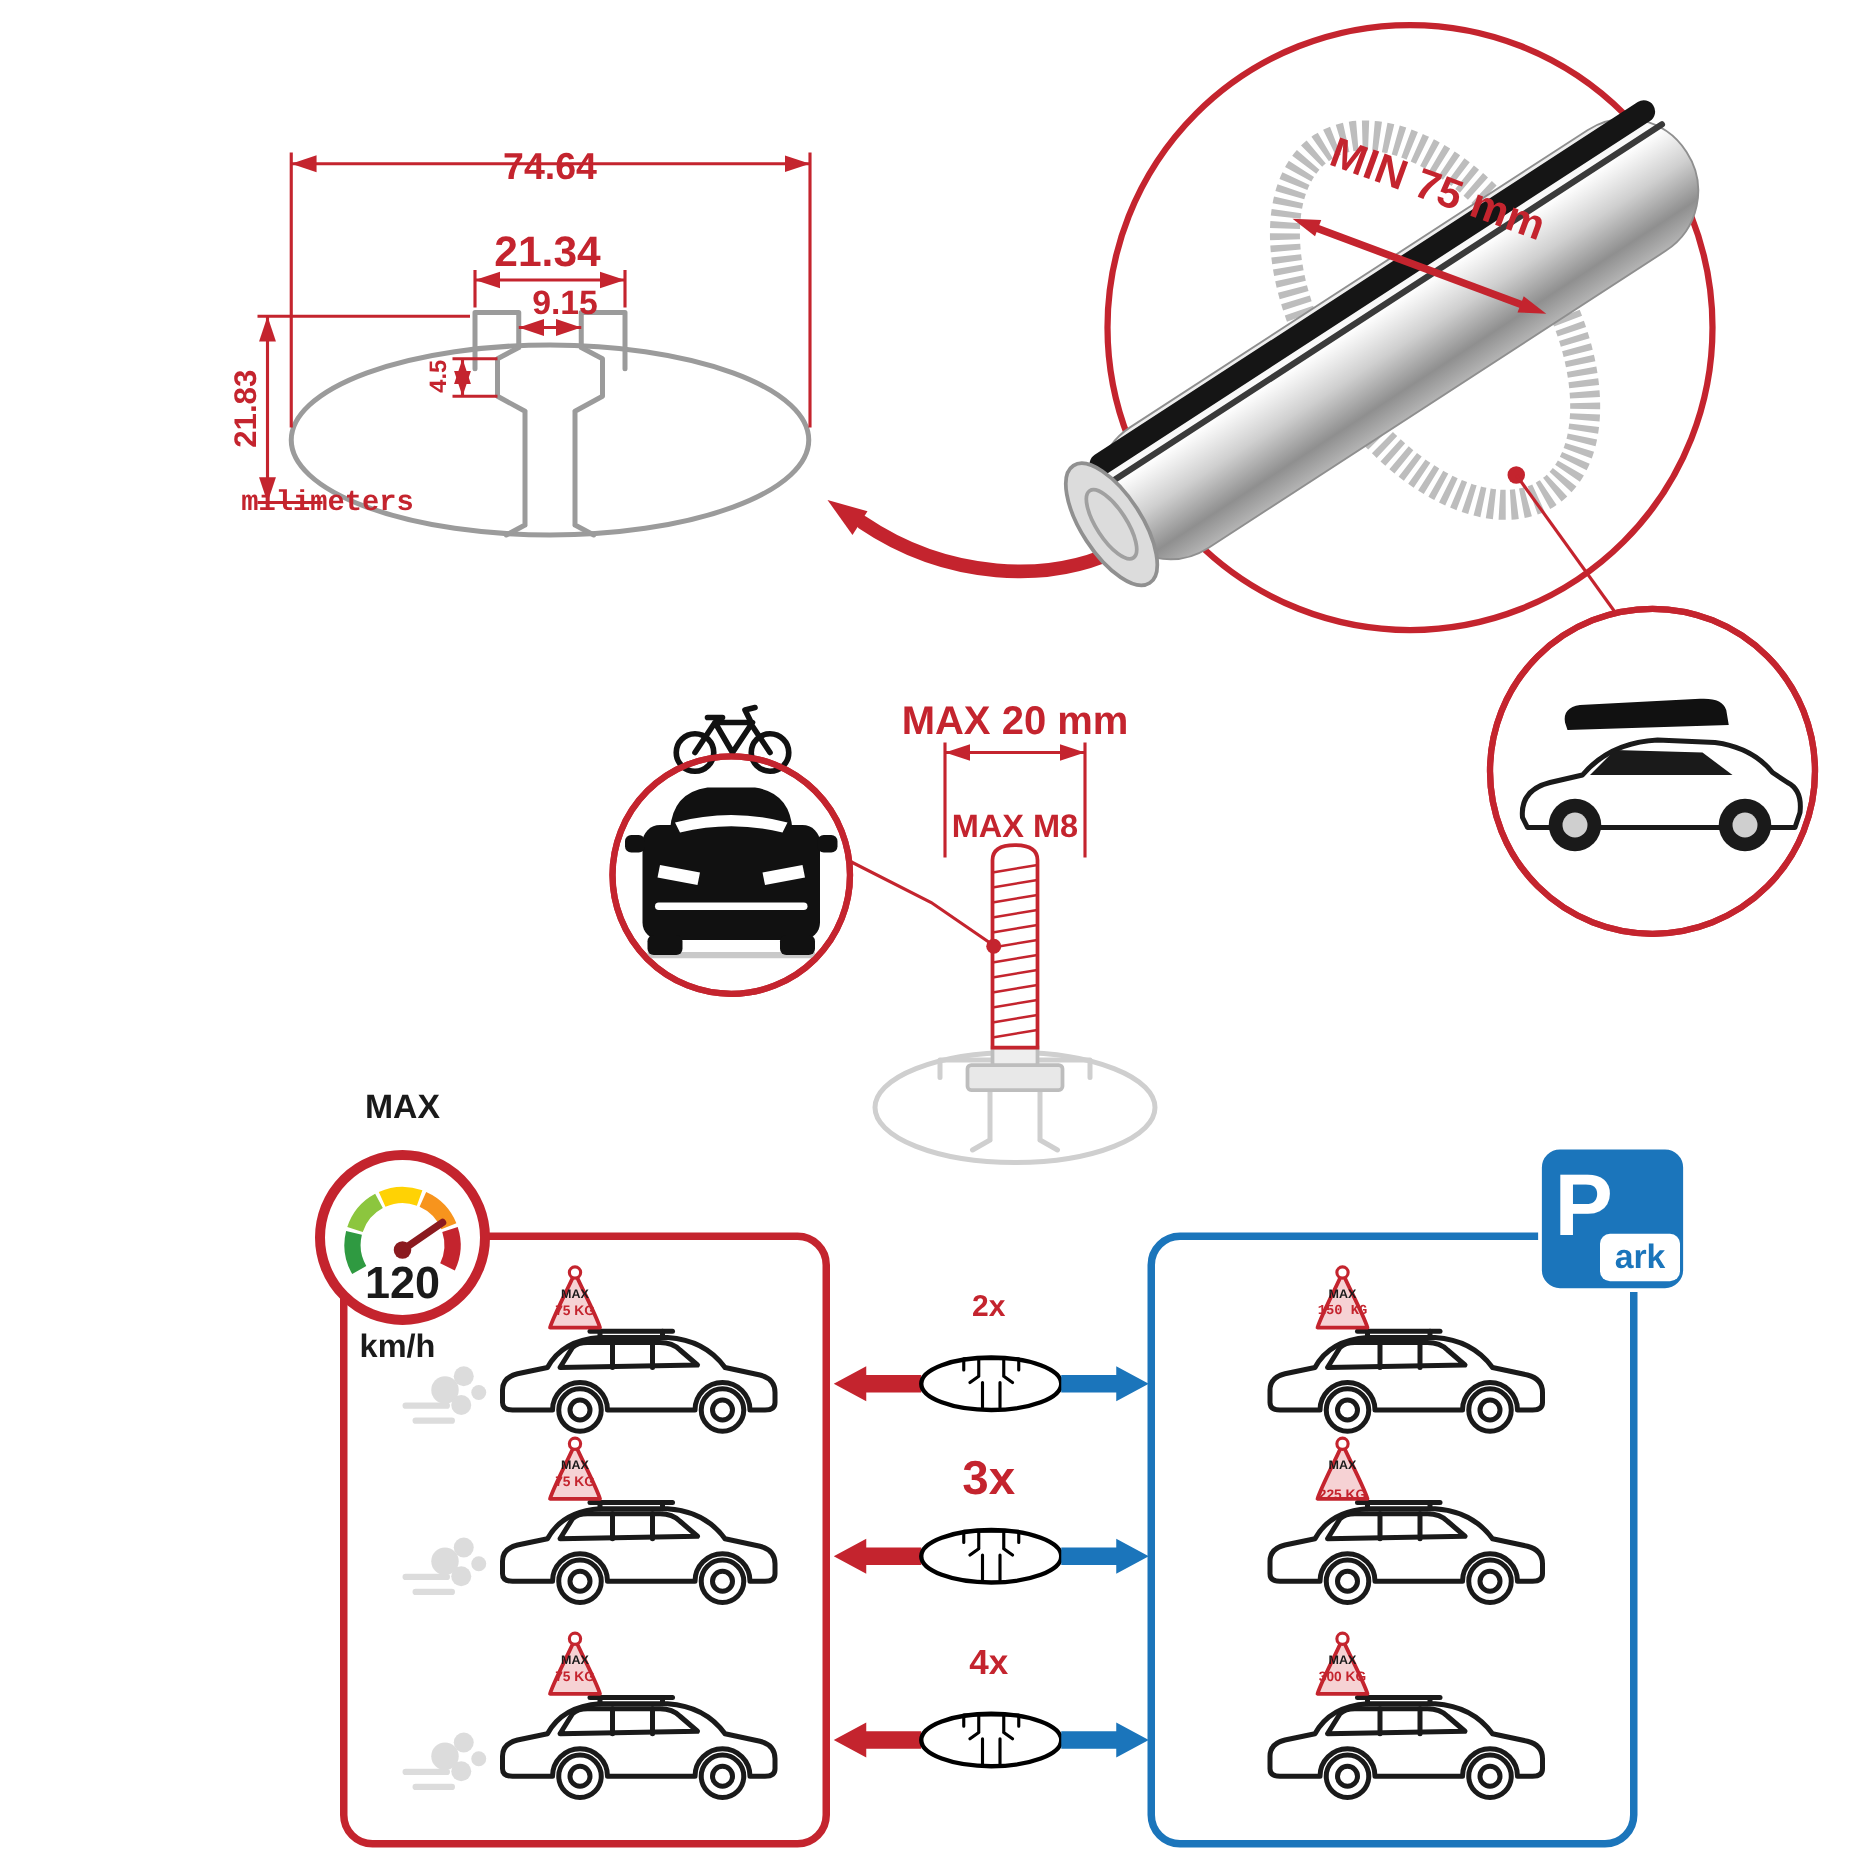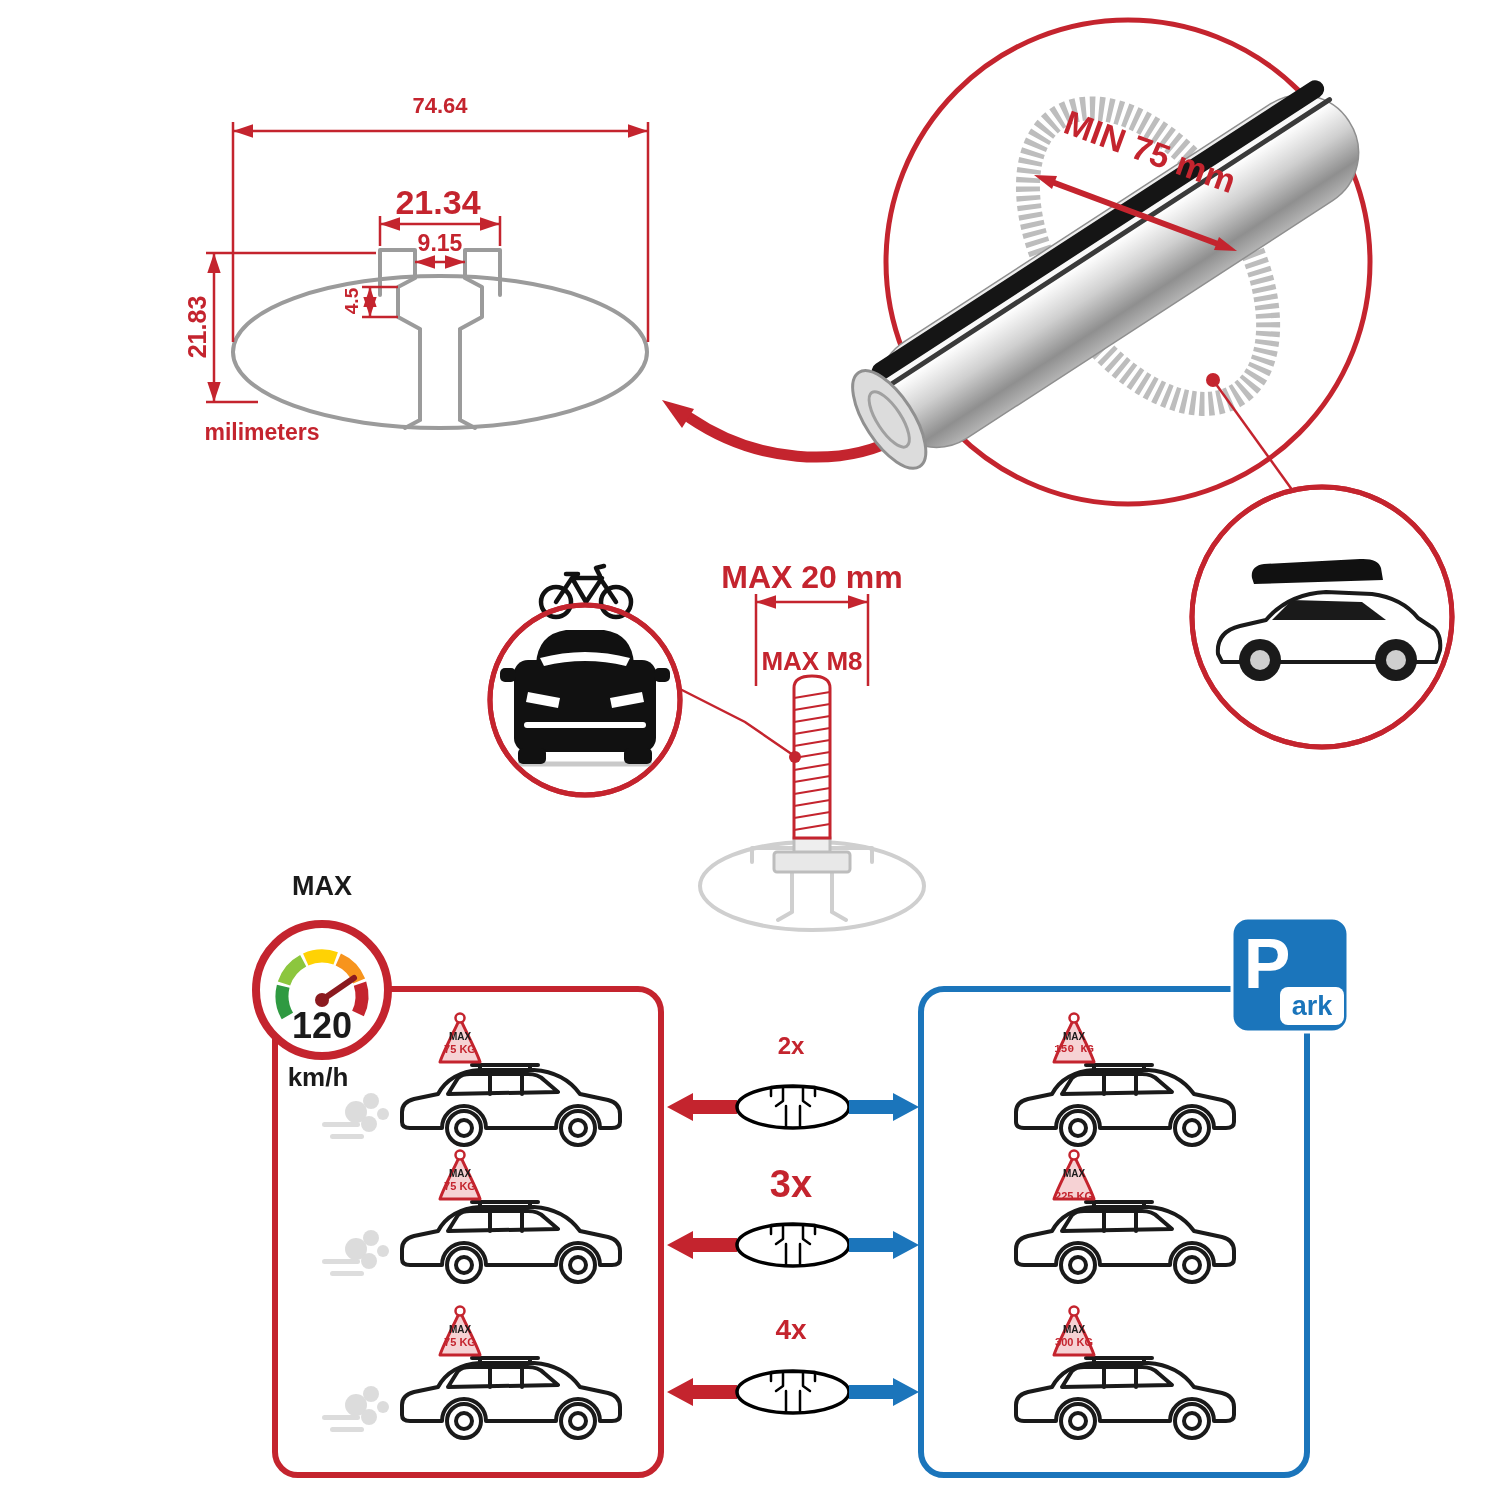--- a/index.html
+++ b/index.html
@@ -212,26 +212,26 @@
       <use href="#arrowR" transform="translate(849,1107)"></use>
       <use href="#arrowL" transform="translate(737,1245)"></use>
       <use href="#ovalIcon" transform="translate(793,1245)"></use>
       <use href="#arrowR" transform="translate(849,1245)"></use>
       <use href="#arrowL" transform="translate(737,1392)"></use>
       <use href="#ovalIcon" transform="translate(793,1392)"></use>
       <use href="#arrowR" transform="translate(849,1392)"></use>
     </g>
   </svg>
 
-  <div class="t red" style="left:440px;top:106px;font-size:22px;">74.64</div>
+  <div class="t red" style="left:440px;top:134px;font-size:30px;">74.64</div>
   <div class="t red" style="left:438px;top:202px;font-size:34px;">21.34</div>
-  <div class="t red" style="left:440px;top:243px;font-size:23px;text-align:center;">9.15</div>
+  <div class="t red" style="left:452px;top:243px;font-size:27px;text-align:center;">9.15</div>
   <div class="t red" style="left:352px;top:301px;font-size:19px;transform:translate(-50%,-50%) rotate(-90deg);">4.5</div>
   <div class="t red" style="left:197px;top:327px;font-size:25px;transform:translate(-50%,-50%) rotate(-90deg);">21.83</div>
-  <div class="t red" style="left:262px;top:432px;font-size:23px;">milimeters</div>
+  <div class="t red" style="left:262px;top:402px;font-size:23px;font-family:Liberation Mono, monospace;">milimeters</div>
 
   <div class="t red" style="left:1150px;top:152px;font-size:34px;transform:translate(-50%,-50%) rotate(20deg);">MIN 75 mm</div>
 
   <div class="t red" style="left:812px;top:577px;font-size:32px;">MAX 20 mm</div>
   <div class="t red" style="left:812px;top:661px;font-size:26px;">MAX M8</div>
 
   <div class="t blk" style="left:322px;top:886px;font-size:27px;">MAX</div>
   <div class="t blk" style="left:322px;top:1026px;font-size:36px;">120</div>
   <div class="t blk" style="left:318px;top:1077px;font-size:26px;">km/h</div>
 

